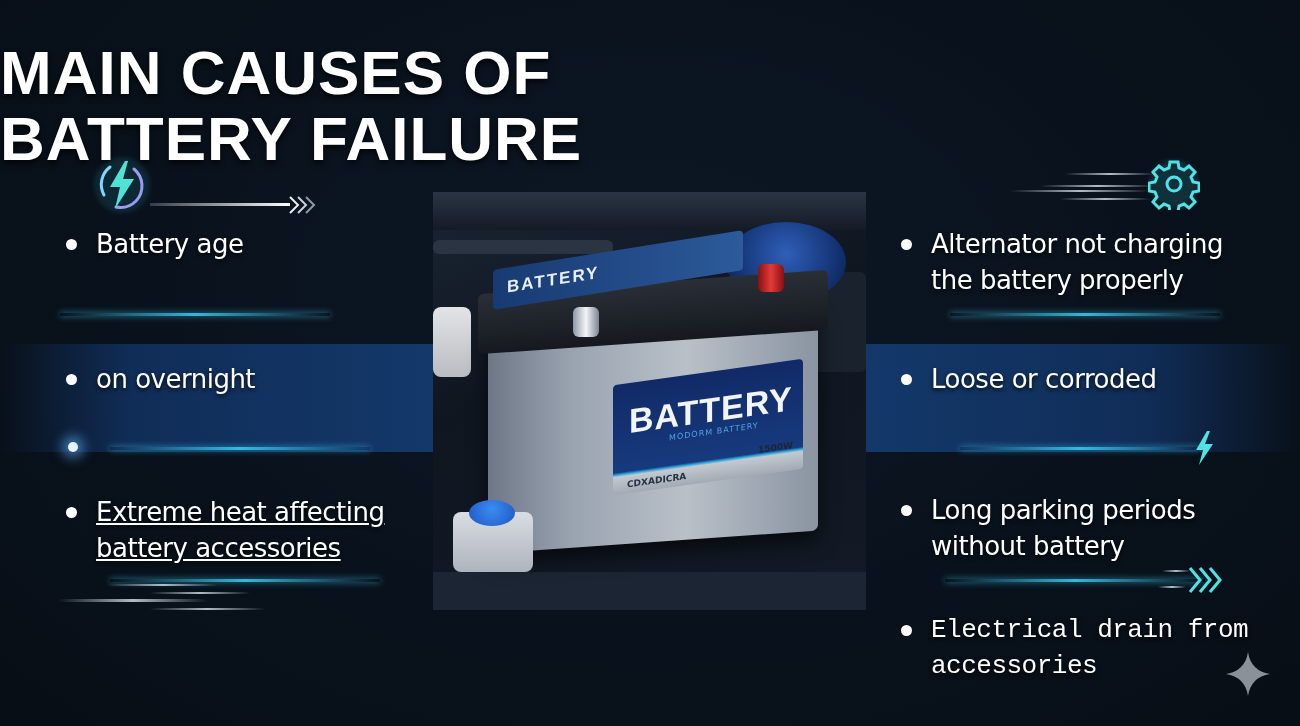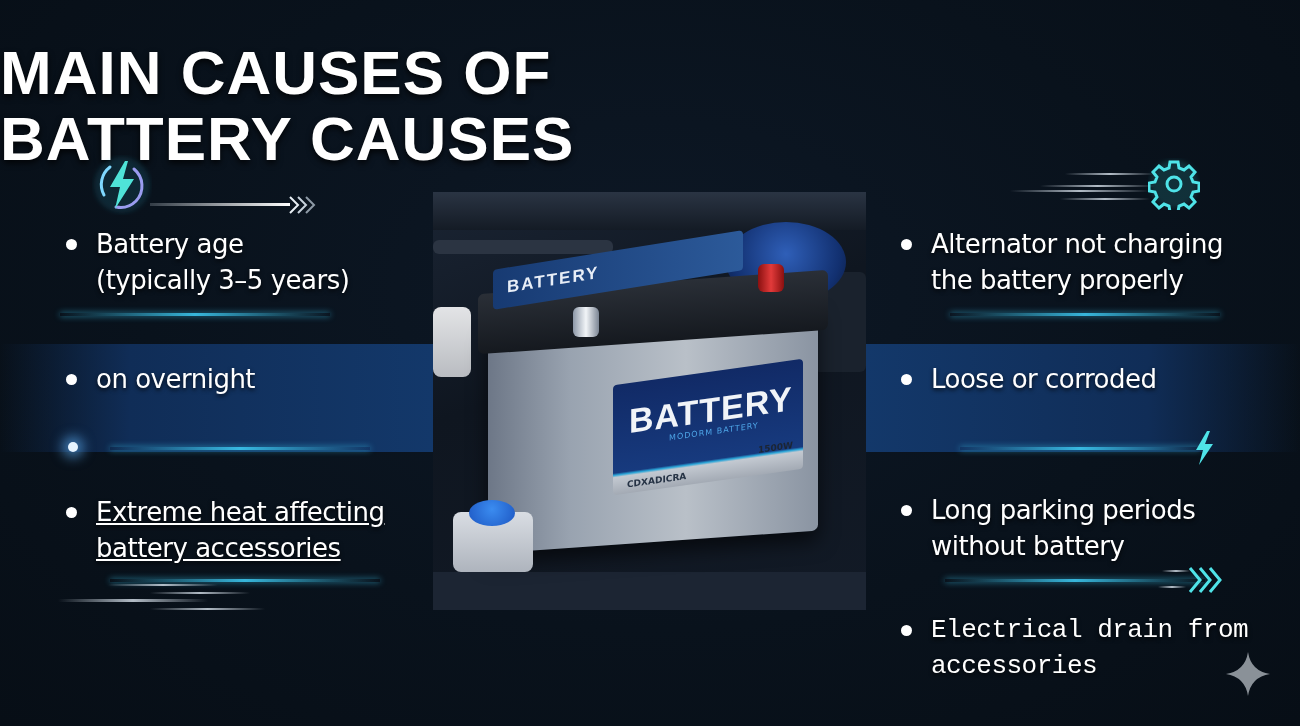--- a/index.html
+++ b/index.html
@@ -121,21 +121,21 @@
   .sparkle-dot {
     position: absolute; left: 68px; top: 442px; width: 10px; height: 10px; border-radius: 50%;
     background: #e6f4ff; box-shadow: 0 0 12px 6px rgba(90,170,240,0.6);
   }
 </style>
 </head>
 <body>
 
 <div class="title">
   <span>MAIN CAUSES OF</span>
-  <span>BATTERY CAUSES</span>
+  <span>BATTERY FAILURE</span>
 </div>
 
 <div class="band left"></div>
 <div class="band right"></div>
 
 <div class="icon" style="left:92px;top:155px;width:60px;height:60px;">
   <svg width="60" height="60" viewBox="0 0 60 60">
     <defs>
         <filter id="g1">
           <feGaussianBlur stdDeviation="2"></feGaussianBlur>
@@ -193,21 +193,20 @@
     <div class="rating">1500W</div>
     <div class="code">CDXADICRA</div>
   </div>
   <div class="fluid-bottle"></div>
   <div class="fluid-cap"></div>
 </div>
 
 <div class="item" style="left:96px;top:226px;">
   <div class="bullet"></div>
   <span>Battery age</span>
-  <span>(typically 3–5 years)</span>
 </div>
 <div class="glow-line" style="left:60px;top:313px;width:270px;"></div>
 
 <div class="item" style="left:96px;top:361px;">
   <div class="bullet"></div>
   <span>on overnight</span>
 </div>
 <div class="sparkle-dot"></div>
 <div class="glow-line" style="left:110px;top:447px;width:260px;"></div>
 

